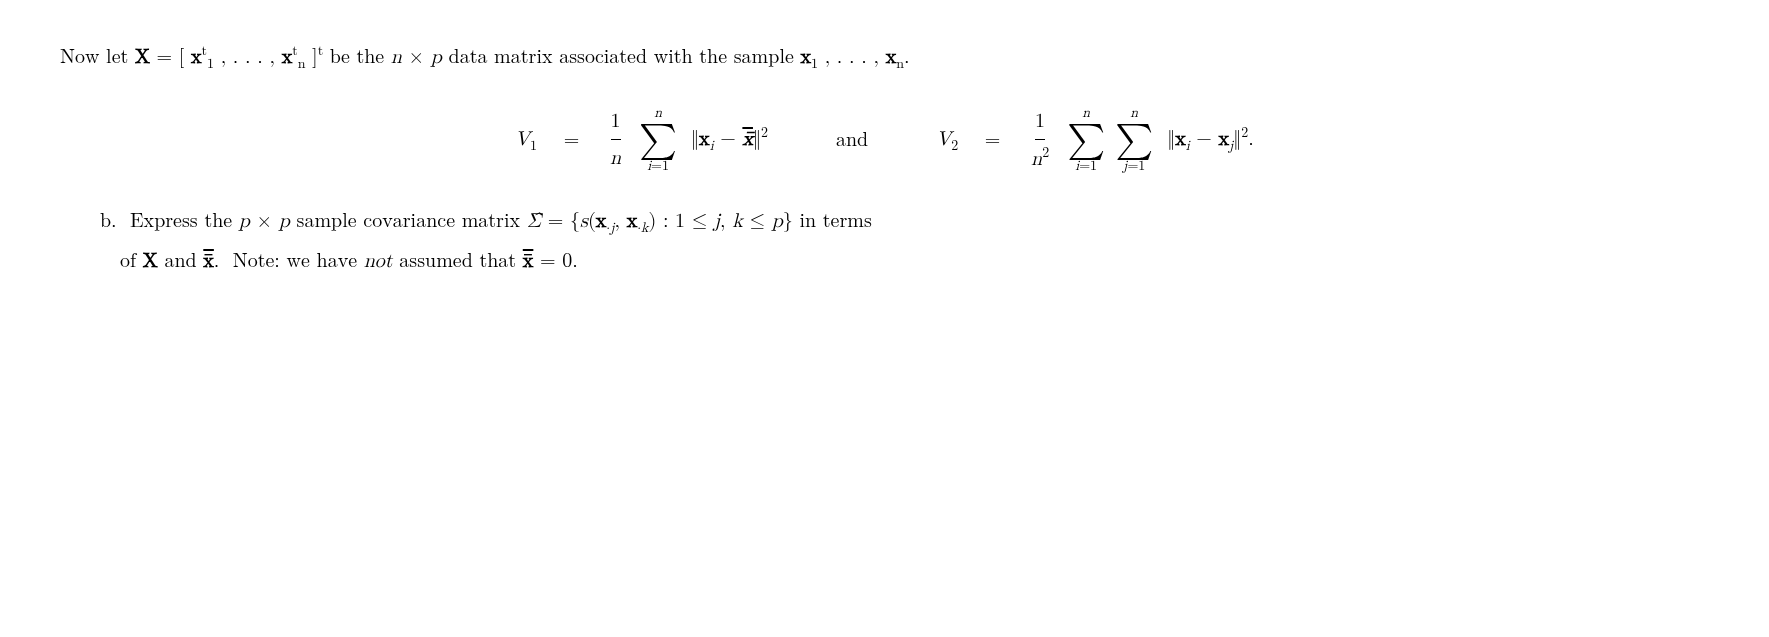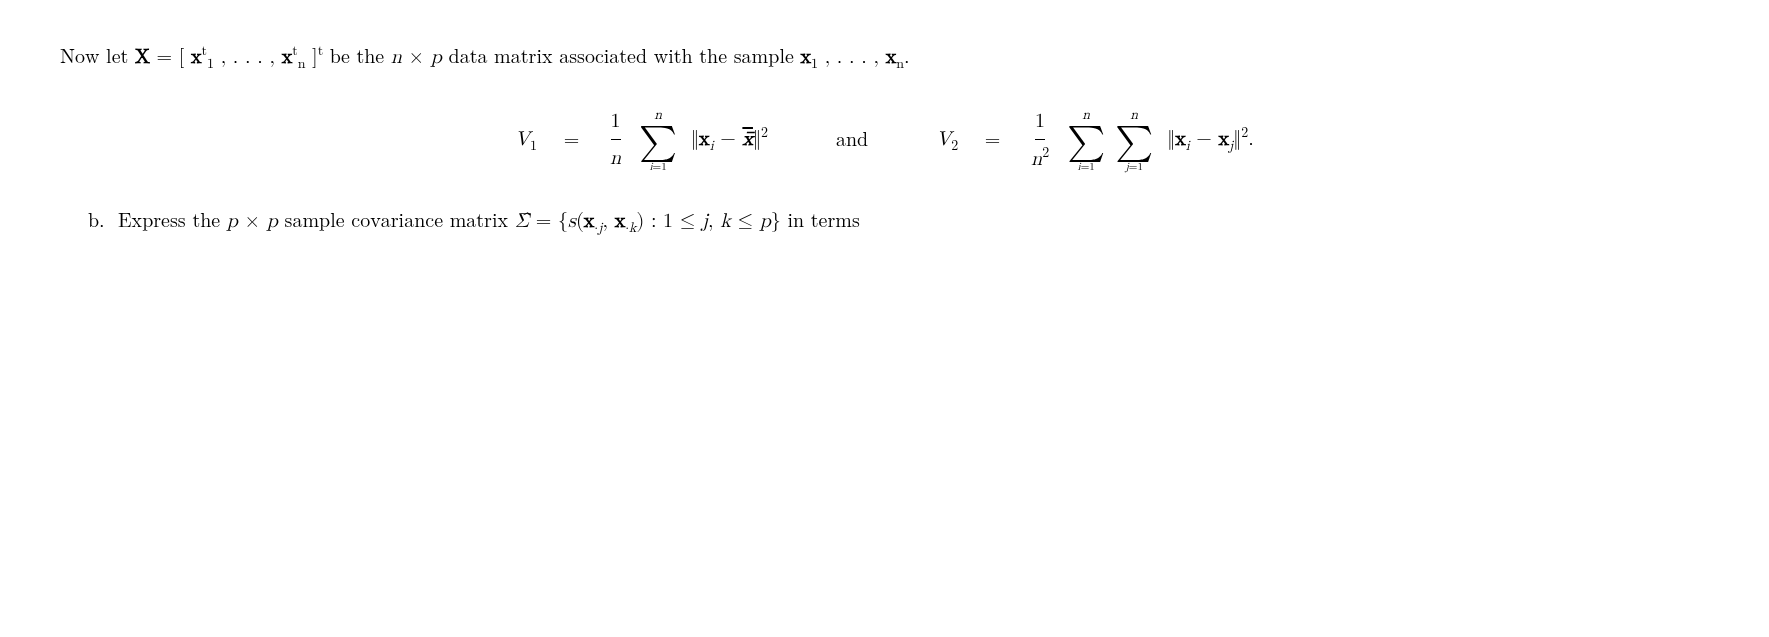--- a/index.html
+++ b/index.html
@@ -67,21 +67,21 @@
       vertical-align: middle;
       margin: 0 4px;
     }
 
     .sum-symbol {
       font-size: 36px;
       line-height: 1;
     }
 
     .sum-sub {
-      font-size: 11px;
+      font-size: 14px;
       line-height: 1.2;
     }
 
     .sum-sup {
       font-size: 14px;
       line-height: 1.2;
     }
 
     .double-sum {
       display: inline-flex;
@@ -102,21 +102,21 @@
       font-size: 0.7em;
       vertical-align: super;
     }
 
     .note-paragraph {
       margin-top: 20px;
       margin-bottom: 30px;
     }
 
     .part-b {
-      margin-left: 28px;
+      margin-left: 40px;
       margin-top: 10px;
     }
 
     .part-b-line2 {
       margin-left: 60px;
       margin-top: 6px;
     }
 
     .equals {
       margin: 0 10px;
@@ -191,14 +191,17 @@
 
   </div>
 
 
   <div class="part-b">
     <span>b.&nbsp; </span>
     <span>Express the <span class="italic">p</span> × <span class="italic">p</span> sample covariance matrix 
       <span class="italic">Σ̂</span> = {<span class="italic">s</span>(<strong><b>x</b></strong><span class="subscript">·<span class="italic">j</span></span>, <strong><b>x</b></strong><span class="subscript">·<span class="italic">k</span></span>) : 1 ≤ <span class="italic">j</span>, <span class="italic">k</span> ≤ <span class="italic">p</span>} in terms
     </span>
   </div>
+  <div class="part-b-line2">
+    <span>of <strong><b>X</b></strong> and <span style="text-decoration: overline; font-weight:bold;"><b>x̄</b></span>.&nbsp; Note: we have <span class="italic">not</span> assumed that <span style="text-decoration: overline; font-weight:bold;"><b>x̄</b></span> = 0.</span>
+  </div>
 
 </div>
 
 </body></html>

